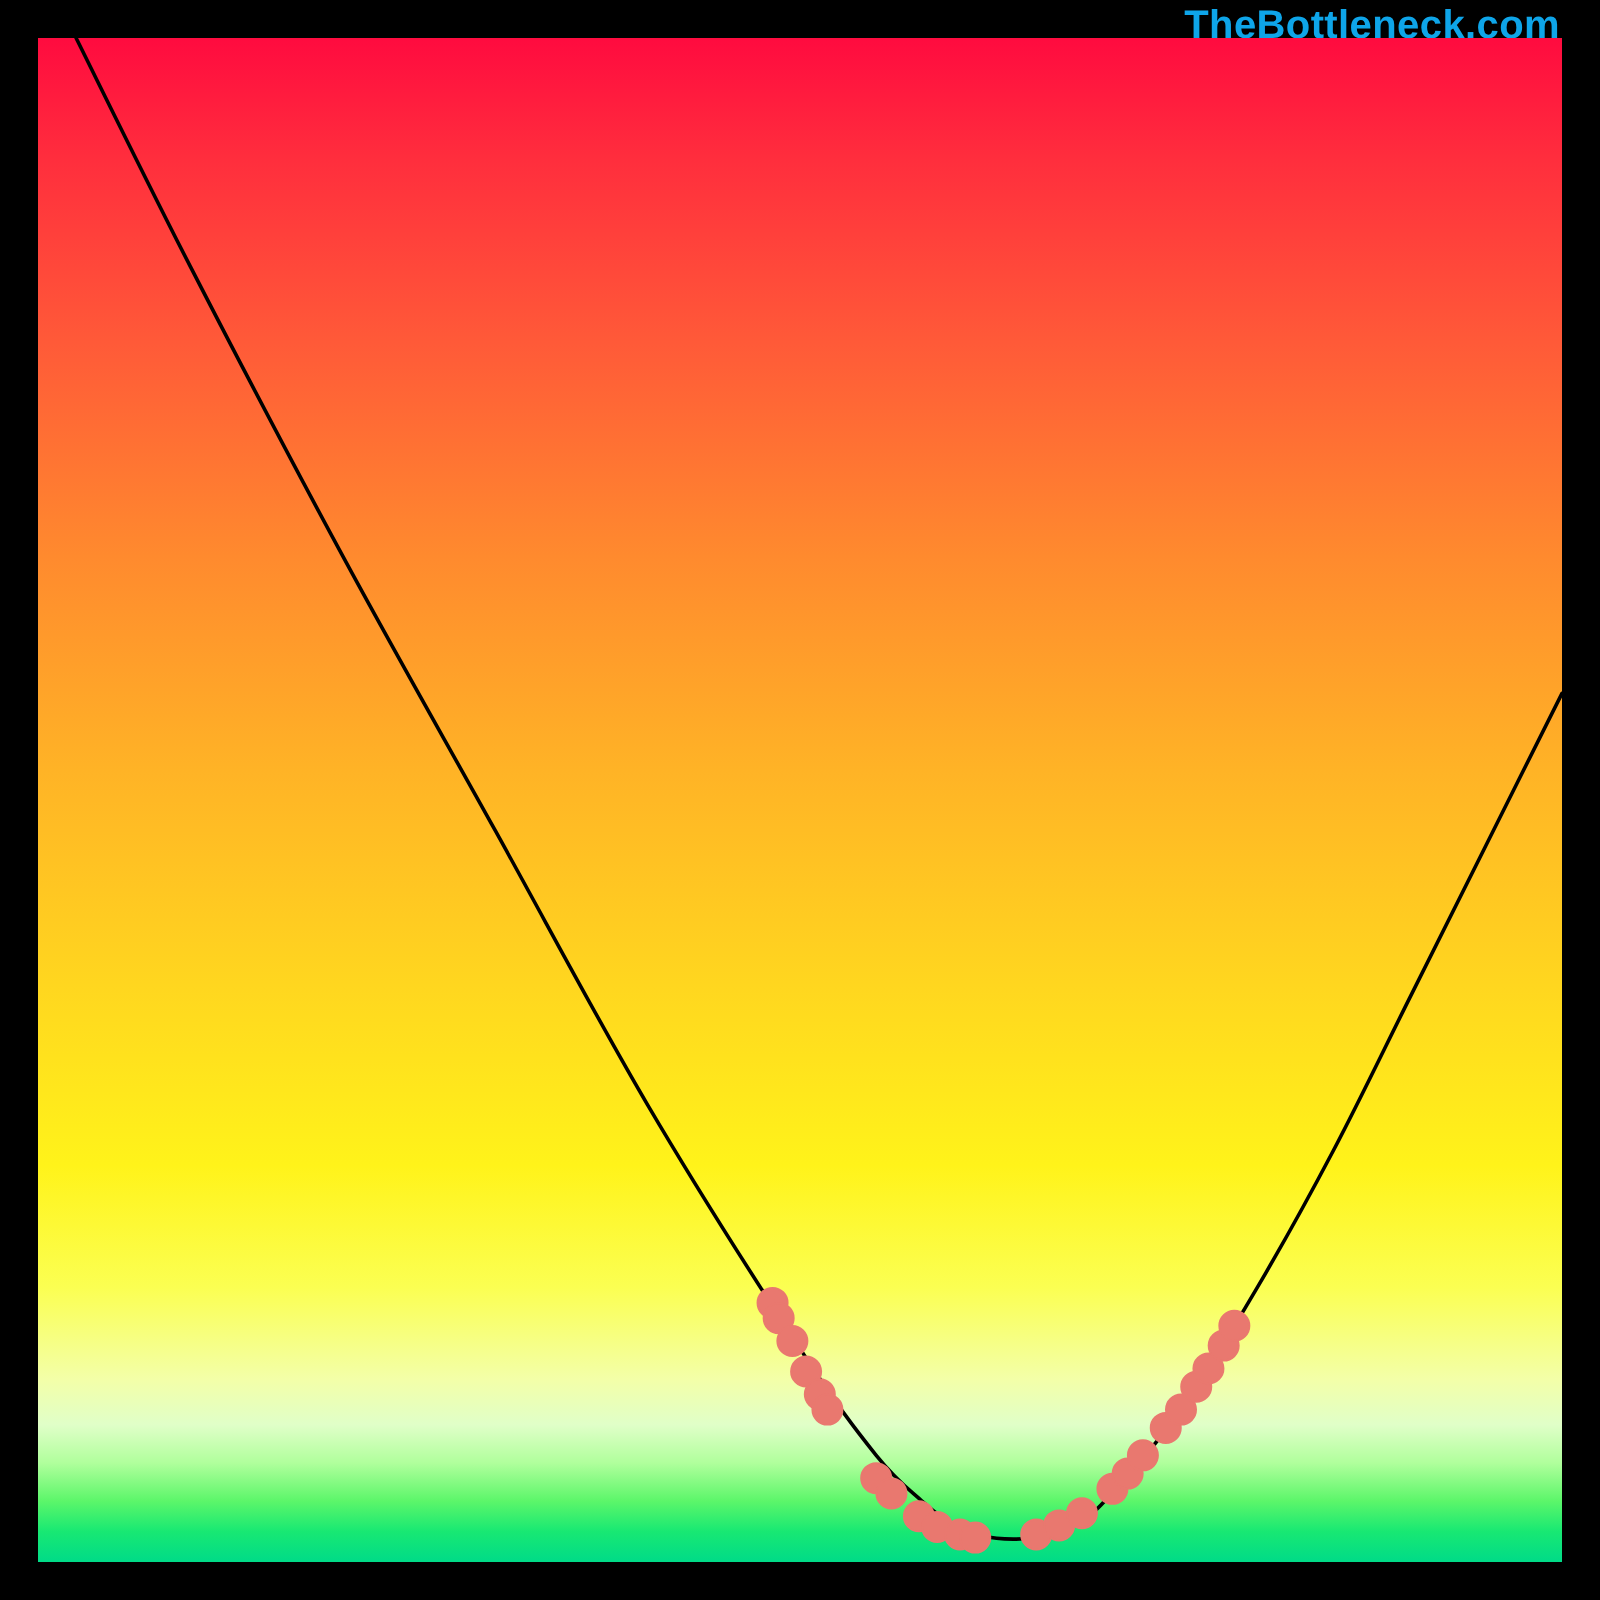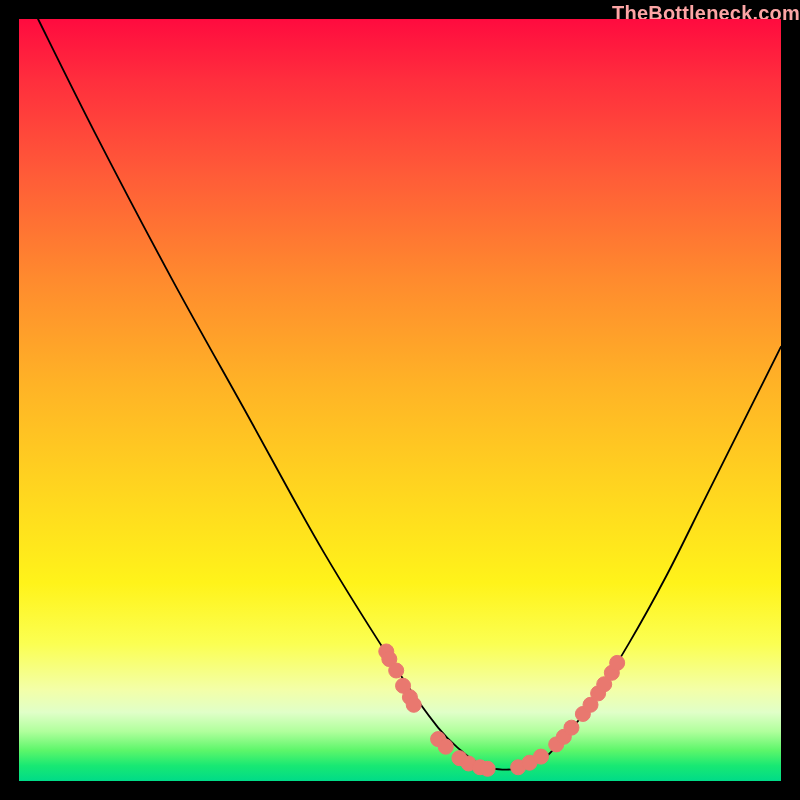--- a/index.html
+++ b/index.html
@@ -38,22 +38,22 @@
       #e0ffc8 91%,
       #b0ff9c 93.5%,
       #5cf66a 96%,
       #18e873 98%,
       #00db88 100%
     );
   }
   .credit {
     position: absolute;
     top: 2px;
-    right: 0;
-    color: #fca5a5;
+    right: 20px;
+    color: #0ea5e9;
     font-size: 20px;
     font-weight: 600;
     letter-spacing: 0.2px;
     user-select: none;
   }
   svg.curve {
     position: absolute;
     left: 0;
     top: 0;
     width: 762px;

